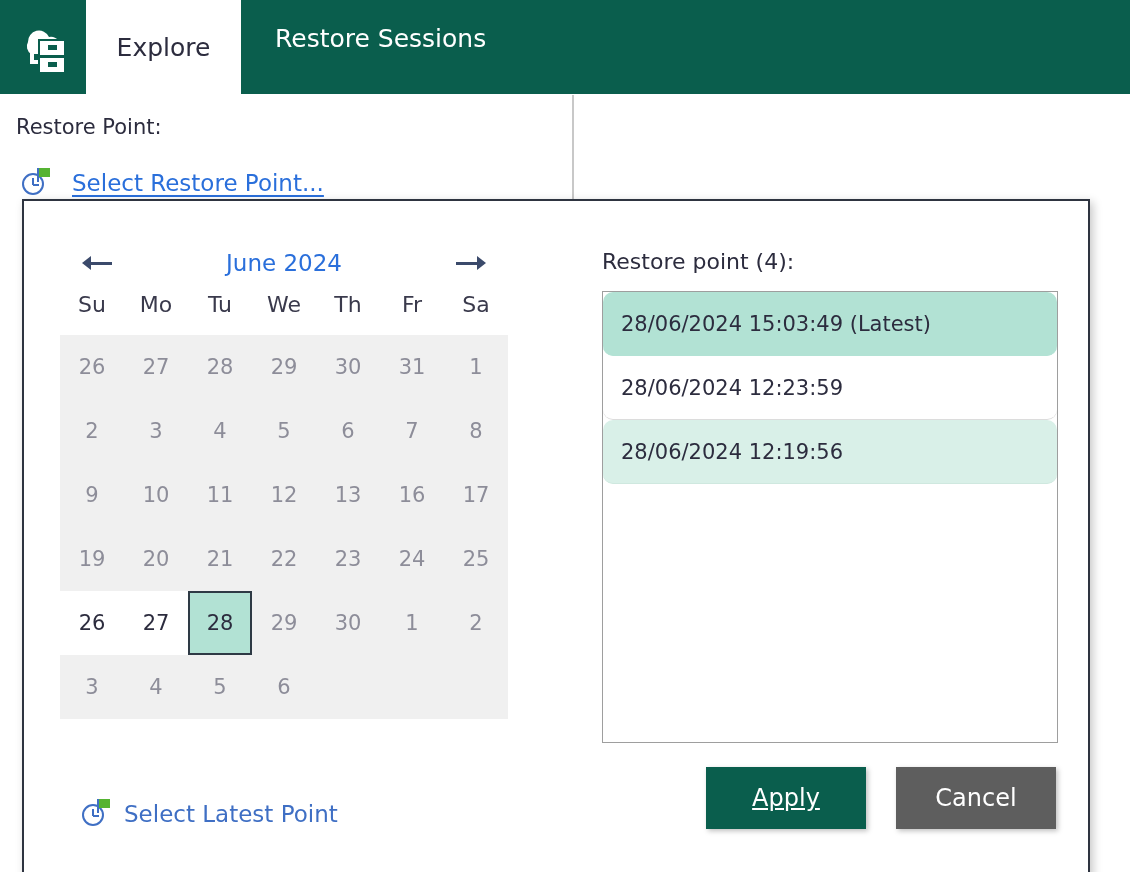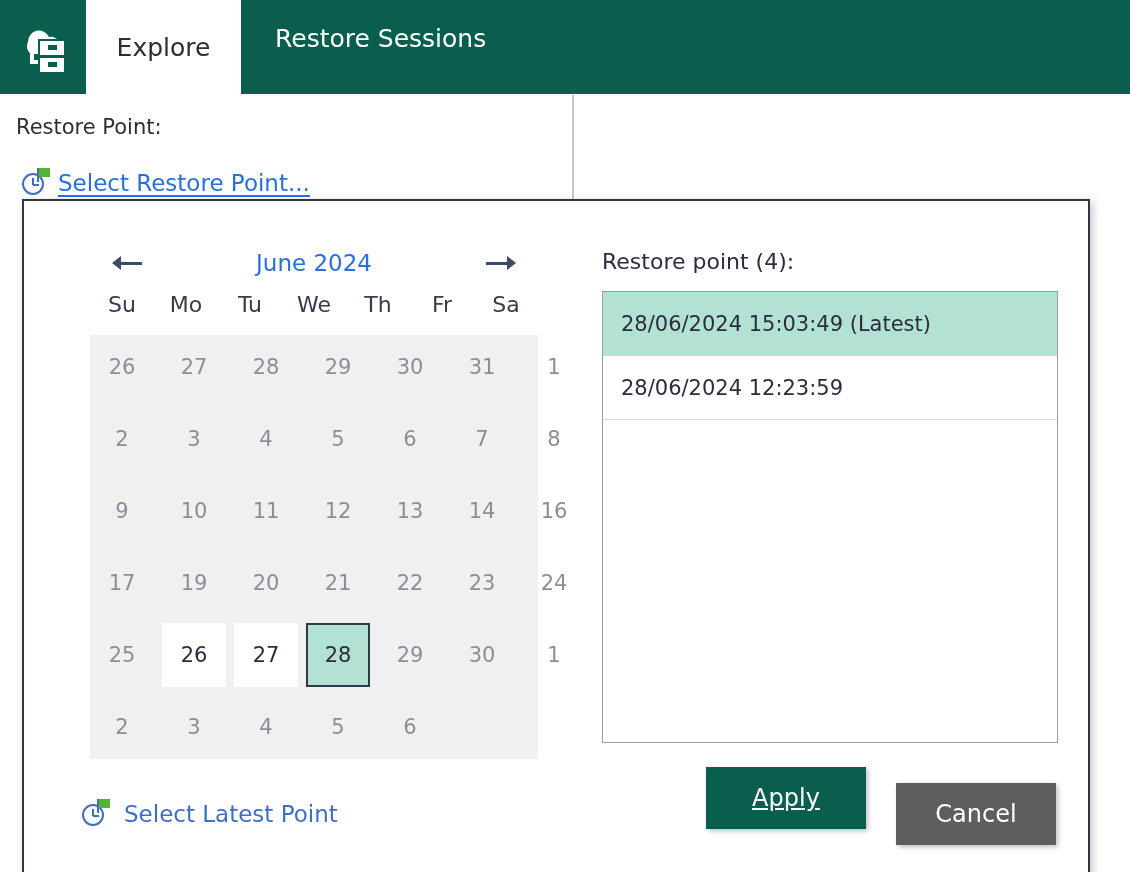--- a/index.html
+++ b/index.html
@@ -64,21 +64,21 @@
   #restore-point-label {
     position: absolute;
     left: 16px; top: 115px;
     font-size: 21px;
     color: #2c2c3e;
   }
   #select-restore-point-row {
     position: absolute;
     left: 20px; top: 168px;
     display: flex; align-items: center;
-    gap: 8px;
+    gap: 22px;
   }
   #select-restore-point-link {
     font-size: 23px;
     color: #2a6fdb;
     text-decoration: underline;
     text-underline-offset: 4px;
   }
 
   
   .clockflag {
@@ -126,21 +126,21 @@
     width: 1068px; height: 700px;
     background: #ffffff;
     border: 2px solid #2e3440;
     box-sizing: border-box;
     box-shadow: 3px 3px 9px rgba(0,0,0,0.22);
   }
 
   
   #calendar {
     position: absolute;
-    left: 66px; top: 40px;
+    left: 36px; top: 40px;
     width: 448px;
   }
   #cal-header {
     display: flex;
     align-items: center;
     justify-content: space-between;
     height: 44px;
     padding: 0 22px;
     box-sizing: border-box;
   }
@@ -182,21 +182,20 @@
     font-size: 22px;
     color: #3a3a4c;
     line-height: 40px;
   }
   #cal-grid {
     display: grid;
     grid-template-columns: repeat(7, 64px);
     grid-auto-rows: 64px;
     background: #f0f0f0;
     margin-top: 10px;
-    gap: 8px;
   }
   #cal-grid .day {
     display: flex;
     align-items: center;
     justify-content: center;
     font-size: 21px;
     color: #8d8d99;
     box-sizing: border-box;
   }
   #cal-grid .day.in-month { color: #8d8d99; }
@@ -241,41 +240,42 @@
   }
   .rp-item {
     height: 64px;
     display: flex;
     align-items: center;
     padding-left: 18px;
     font-size: 21px;
     color: #2c2c3e;
     border-bottom: 1px solid #dcdcdc;
     box-sizing: border-box;
+    border-radius: 10px;
   }
   .rp-item.selected { background: #b2e2d4; border-bottom-color: #b2e2d4; }
   .rp-item.hovered  { background: #d9f0e8; border-bottom-color: #cfe8df; }
 
   
   #dialog-buttons {
     position: absolute;
     left: 682px; top: 566px;
     display: flex;
     gap: 30px;
   }
   .btn {
     width: 160px; height: 62px;
     display: flex; align-items: center; justify-content: center;
     font-size: 24px;
     color: #ffffff;
     cursor: pointer;
     box-shadow: 2px 2px 5px rgba(0,0,0,0.25);
   }
   #btn-apply  { background: #0a5e4d; text-decoration: underline; }
-  #btn-cancel { background: #5e5e5e; margin-top: 16px; }
+  #btn-cancel { background: #5e5e5e; }
 </style>
 </head>
 <body>
 
 <div id="topbar">
   <div id="app-logo">
     <svg width="62" height="62" viewBox="0 0 62 62" aria-hidden="true">
       <path d="M16 26 a11 11 0 0 1 21 -5 a9 9 0 0 1 11 9 a8 8 0 0 1 -7 8 H19 a9 9 0 0 1 -3 -12 z" fill="#ffffff"></path>
       <rect x="20" y="32" width="9" height="14" fill="none" stroke="#ffffff" stroke-width="4"></rect>
       <rect x="27" y="24" width="26" height="16" fill="#ffffff" stroke="#0a5e4d" stroke-width="2"></rect>
@@ -344,21 +344,20 @@
         <div class="day in-month">4</div>
         <div class="day in-month">5</div>
         <div class="day in-month">6</div>
         <div class="day in-month">7</div>
         <div class="day in-month">8</div>
         <div class="day in-month">9</div>
         <div class="day in-month">10</div>
         <div class="day in-month">11</div>
         <div class="day in-month">12</div>
         <div class="day in-month">13</div>
-        <div class="day in-month">14</div>
         <div class="day in-month">16</div>
         <div class="day in-month">17</div>
         <div class="day in-month">19</div>
         <div class="day in-month">20</div>
         <div class="day in-month">21</div>
         <div class="day in-month">22</div>
         <div class="day in-month">23</div>
         <div class="day in-month">24</div>
         <div class="day in-month">25</div>
         <div class="day available">26</div>
@@ -383,20 +382,21 @@
       <div class="pole"></div>
         <div class="flag"></div>
     </div>
     <span id="select-latest-link">Select Latest Point</span>
   </div>
 
   <div id="rp-label">Restore point (4):</div>
   <div id="rp-list">
       <div class="rp-item selected">28/06/2024 15:03:49 (Latest)</div>
       <div class="rp-item ">28/06/2024 12:23:59</div>
+      <div class="rp-item hovered">28/06/2024 12:19:56</div>
     </div>
 
   <div id="dialog-buttons">
     <div class="btn" id="btn-apply">
       <span>Apply</span>
     </div>
     <div class="btn" id="btn-cancel">
       <span>Cancel</span>
     </div>
   </div>

